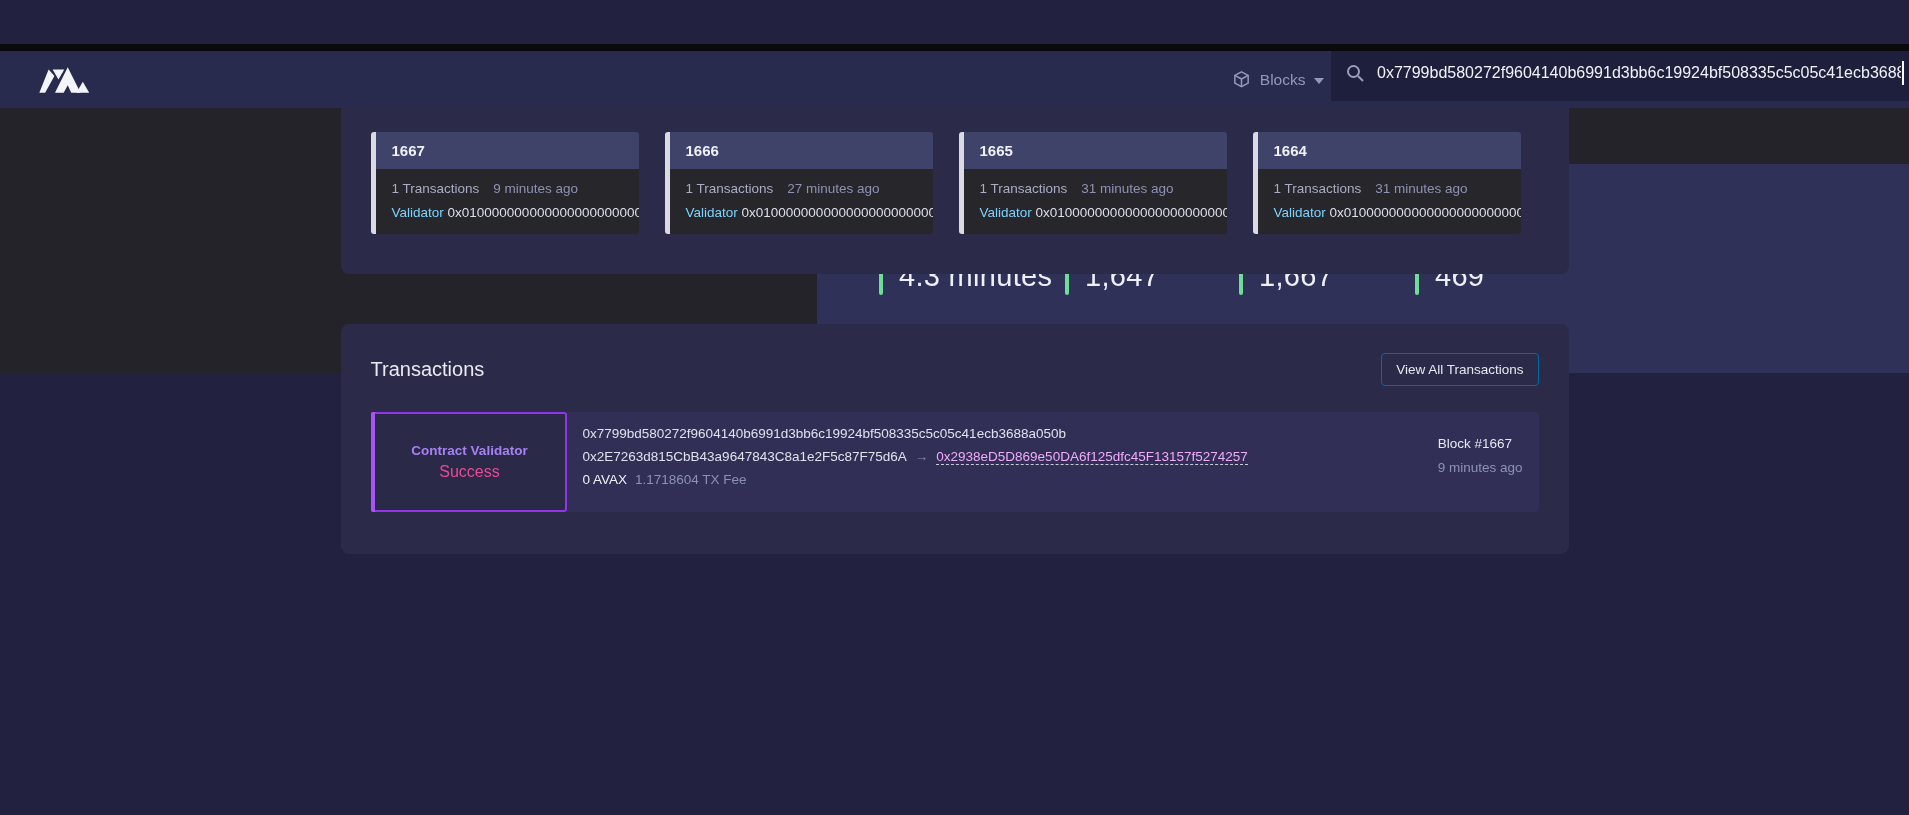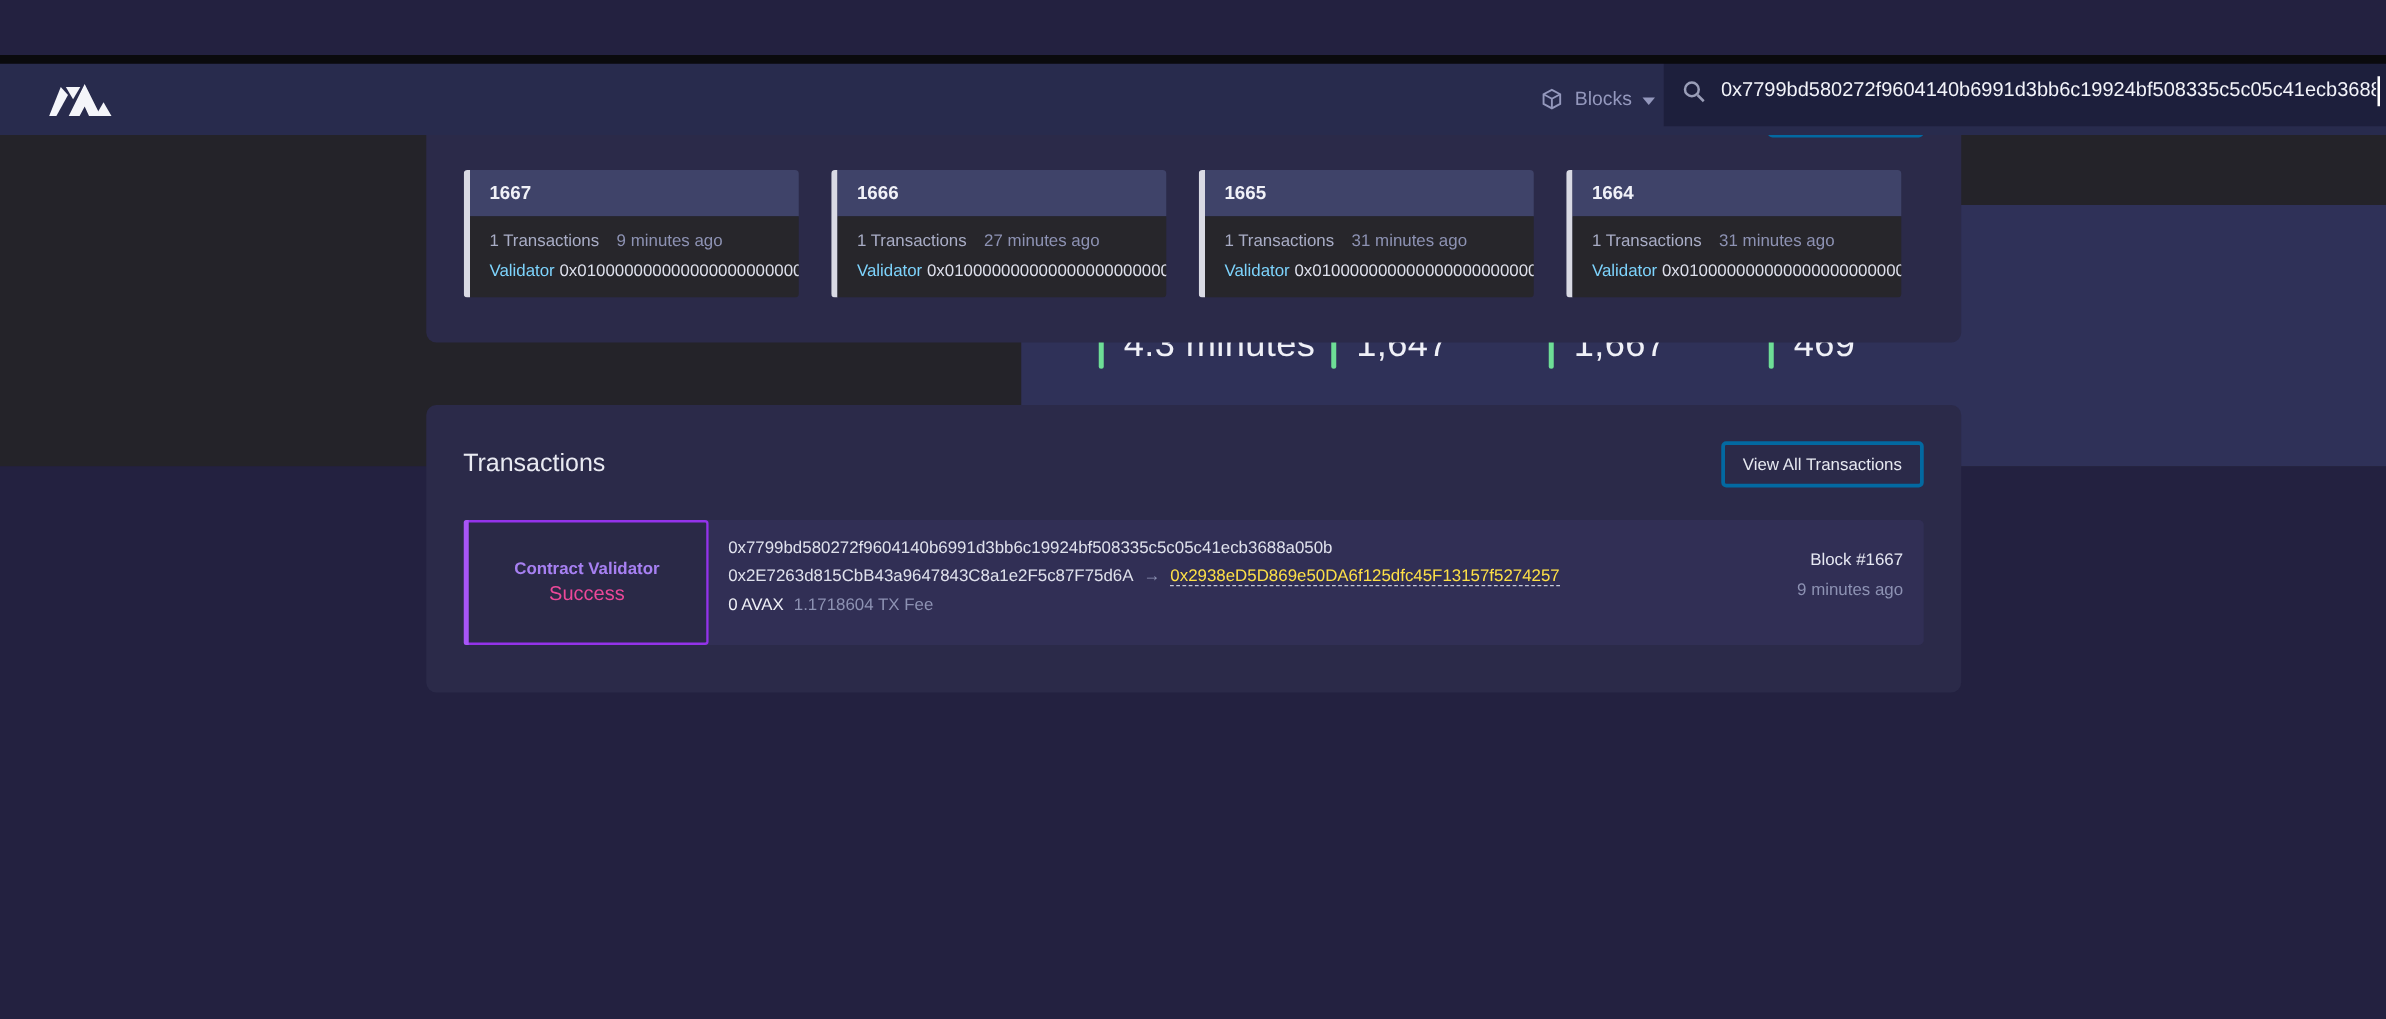--- a/index.html
+++ b/index.html
@@ -56,21 +56,21 @@
 
   
   .section {
     position:relative; width:1228px; margin:0 auto; background:#2b2a49; border-radius:8px;
   }
   .blocks-section { margin-top:44px; height:230px; }
   .tx-section { margin-top:50px; height:230px; }
   .section-head { display:flex; align-items:center; justify-content:space-between; padding:29px 30px 0 30px; }
   .section-title { font-size:20px; font-weight:400; color:#e9eaf2; }
   .view-all-btn {
-    background:transparent; border:3px solid #0369a1; color:#e6e8f0;
+    background:transparent; border:1px solid #0369a1; color:#e6e8f0;
     font-size:13.5px; padding:8px 14px; border-radius:4px; cursor:pointer;
     font-family:"Liberation Sans","DejaVu Sans",sans-serif;
   }
 
   
   .block-cards { display:flex; gap:26px; padding:0 30px; margin-top:26px; }
   .block-card { width:268px; display:flex; border-radius:3px; overflow:hidden; cursor:pointer; }
   .block-stripe { width:5px; background:#d9dae4; flex:0 0 auto; }
   .block-main { flex:1; display:flex; flex-direction:column; }
   .block-head { background:#3f4369; padding:10px 16px 9px 16px; }
@@ -95,24 +95,24 @@
   }
   .tx-status::before {
     content:""; position:absolute; left:0; top:-2px; bottom:-2px; width:4px;
     background:#a855f7; border-radius:2px 0 0 2px;
   }
   .tx-type { font-size:13.5px; font-weight:bold; color:#a780f2; }
   .tx-result { font-size:16px; color:#ec4899; }
   .tx-mid { flex:1; padding:14px 0 0 16px; }
   .tx-line { font-size:13.5px; margin-bottom:8px; color:#dfe1ec; white-space:nowrap; }
   .tx-arrow { color:#8d92b3; margin:0 8px; }
-  .tx-to { color:#fde047; text-decoration:none; border-bottom:1px dashed #c8cada; cursor:pointer;margin-top:44px; }
+  .tx-to { color:#f0abfc; text-decoration:none; border-bottom:1px dashed #c8cada; cursor:pointer;margin-top:44px; }
   .tx-amount { color:#eff0f7;margin-top:24px; }
   .tx-fee { color:#8d92b3; margin-left:8px; }
-  .tx-right { flex:0 0 auto; padding:24px 16px 0 0; text-align:right; }
+  .tx-right { flex:0 0 auto; padding:24px 16px 0 0; }
   .tx-block { font-size:13.5px; color:#e6e8f2; cursor:pointer; }
   .tx-age { font-size:13.5px; color:#8d92b3; margin-top:9px; }
 </style>
 </head>
 <body>
 
 <div class="page">
 
   <div class="topstrip"></div>
 

